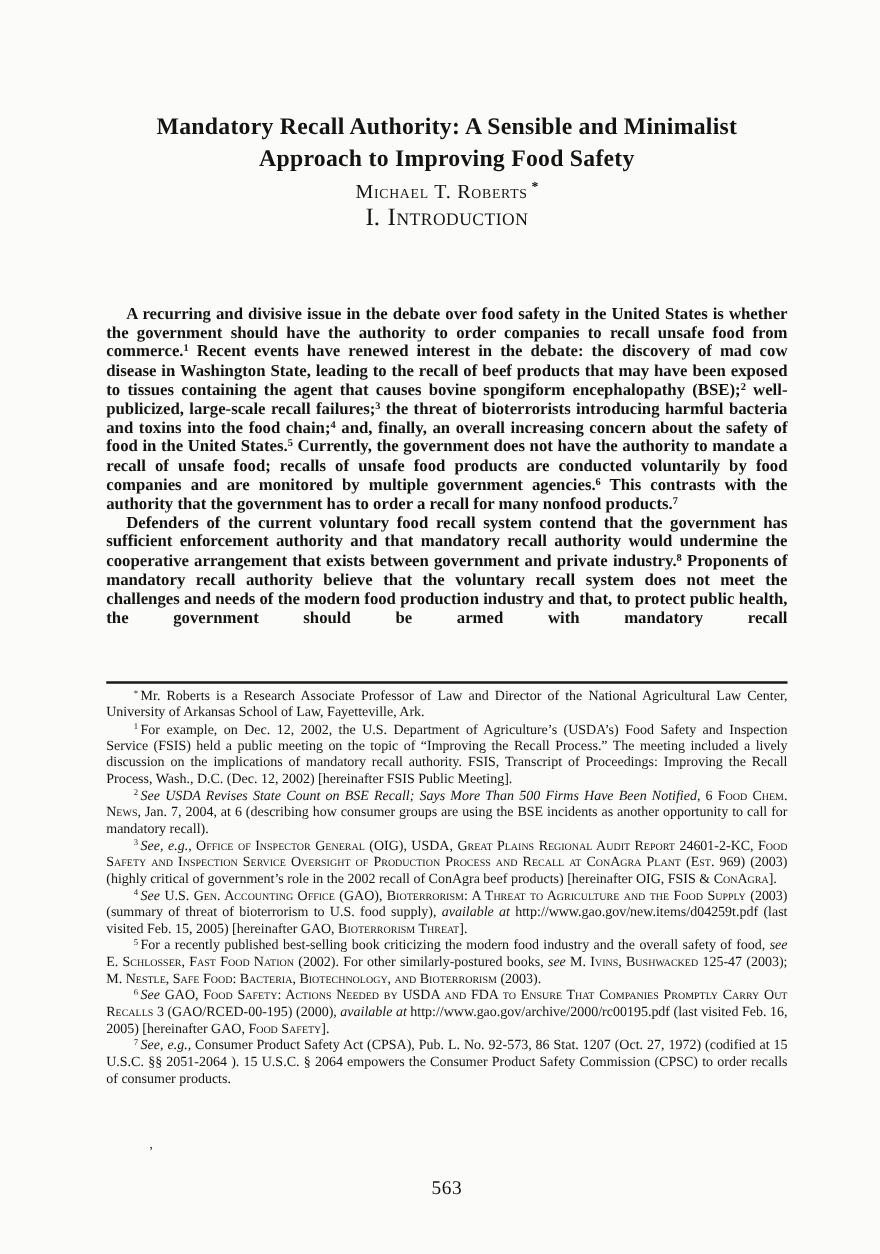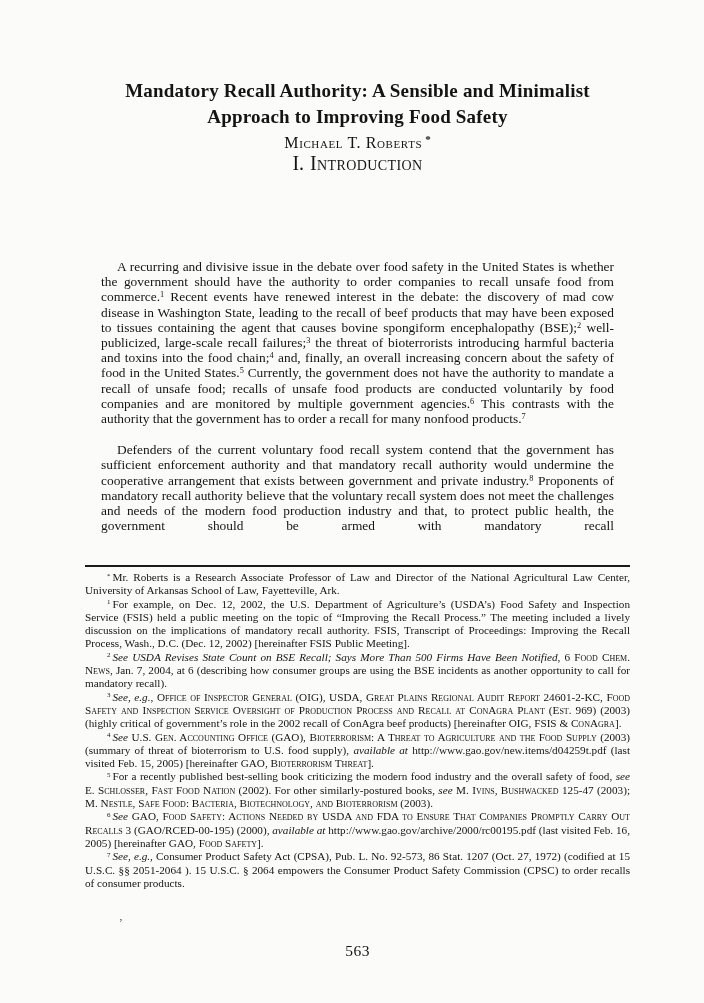--- a/index.html
+++ b/index.html
@@ -14,21 +14,21 @@
     position: relative;
     width: 704px;
     height: 1003px;
     background: #fbfbf9;
     color: #141414;
     font-family: "Liberation Serif", "DejaVu Serif", serif;
     -webkit-font-smoothing: antialiased;
   }
   .front-matter {
     position: absolute;
-    top: 78px;
+    top: 89px;
     left: 85px;
     width: 545px;
     text-align: center;
   }
   .title {
     margin: 0 auto;
     max-width: 524px;
     font-size: 19px;
     font-weight: bold;
     line-height: 26px;
@@ -59,30 +59,30 @@
   .body-text {
     position: absolute;
     top: 243px;
     left: 85px;
     width: 545px;
     font-size: 13.4px;
     line-height: 15.2px;
     text-align: justify;
   }
   .body-text p {
-    margin: 16px;
+    margin: 0;
     text-indent: 16px;
+    font-weight: bold;
   }
   .body-text p:last-child { text-align-last: justify; }
   .footnote-block {
     position: absolute;
     top: 545px;
     left: 85px;
     width: 545px;
-    margin-top: 20px;
   }
   .fn-rule {
     width: 545px;
     height: 2px;
     background: #1a1a1a;
     margin-bottom: 4px;
   }
   .footnotes {
     font-size: 11.2px;
     line-height: 13.3px;

